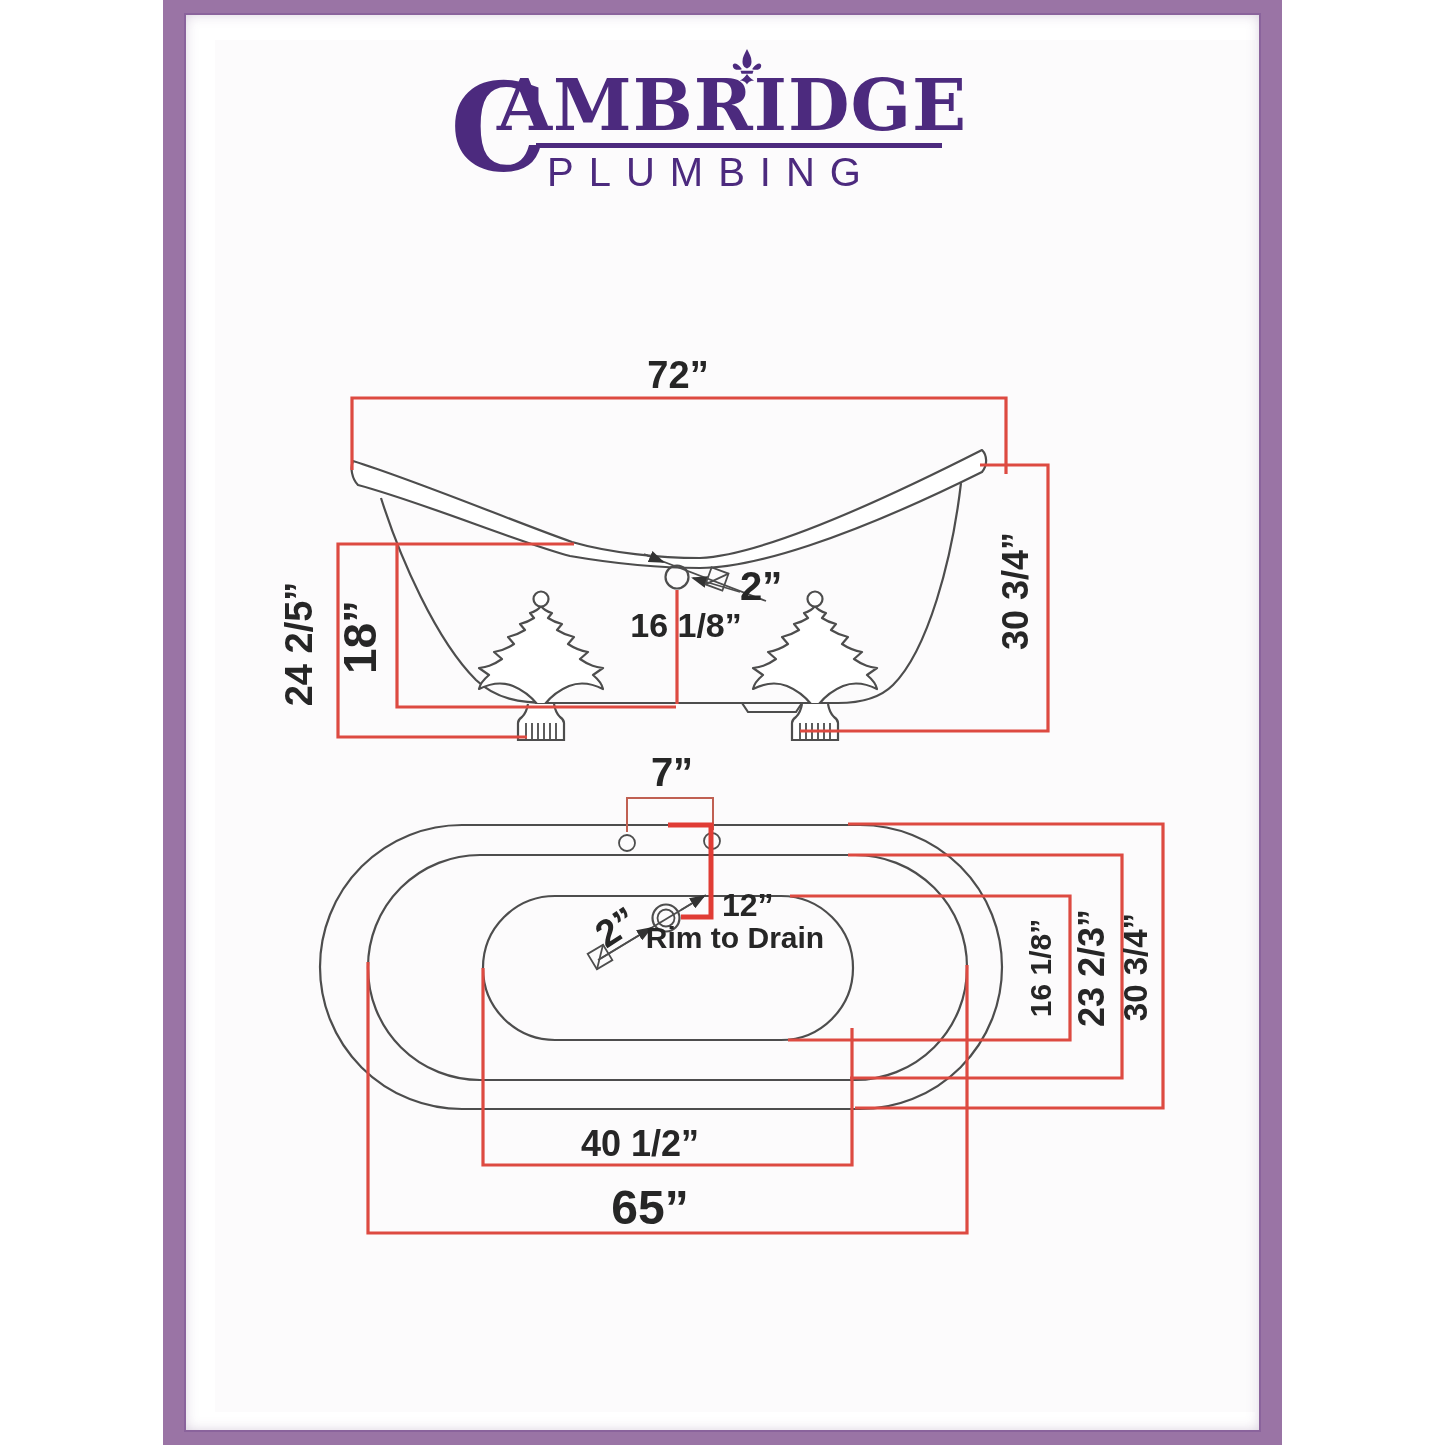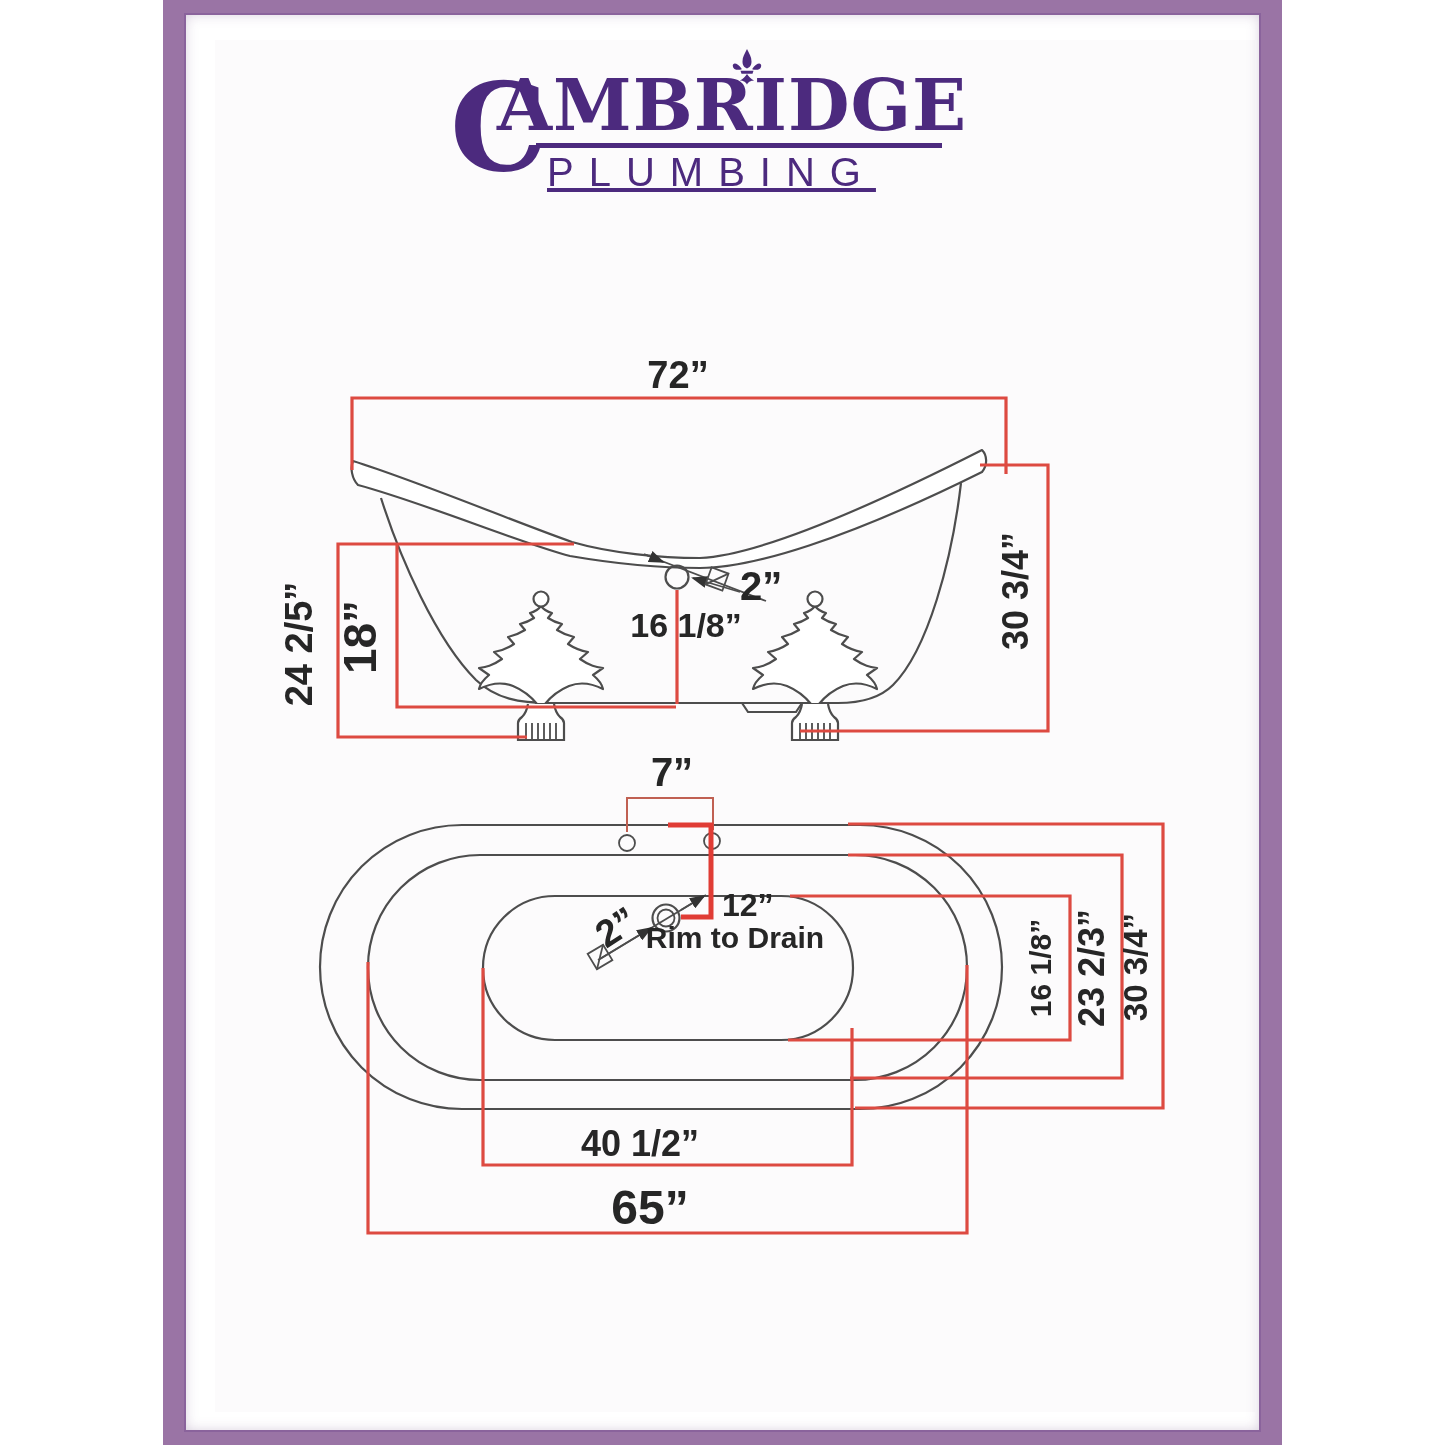--- a/index.html
+++ b/index.html
@@ -11,21 +11,21 @@
          box-shadow:inset 0 0 0 2px #8a639c, inset 0 0 14px rgba(120,90,140,.35);}
   .photo{position:absolute;left:215px;top:40px;width:1040px;height:1372px;background:#fcfbfc;}
   
   .logo{position:absolute;left:400px;top:44px;width:600px;height:240px;color:#4C2A7E;}
   .logo-c{position:absolute;left:50px;top:22px;font-family:"DejaVu Serif",serif;font-weight:bold;
           font-size:122px;line-height:1;letter-spacing:0;}
   .logo-rest{position:absolute;left:97px;top:26px;font-family:"DejaVu Serif",serif;font-weight:bold;
           font-size:71px;line-height:1;letter-spacing:1px;}
   .logo-underline{position:absolute;left:136px;top:99px;width:406px;height:5px;background:#4C2A7E;}
   .logo-plumbing{position:absolute;left:147px;top:108px;font-size:40px;font-weight:normal;
-          letter-spacing:15px;line-height:1;text-decoration:underline;}
+          letter-spacing:15px;line-height:1;}
   .logo-fleur{position:absolute;left:332px;top:4px;width:30px;height:38px;}
   .tolerance{position:absolute;left:0;top:154px;width:600px;text-align:center;color:#4a3a63;
           font-size:27px;letter-spacing:3px;font-weight:normal;}
   
   svg.draw{position:absolute;left:0;top:0;}
   .gline{stroke:#4d4d4d;stroke-width:2.2;fill:none;}
   .gthin{stroke:#4d4d4d;stroke-width:1.8;fill:none;}
   .gfill{stroke:#4d4d4d;stroke-width:2.2;fill:#ffffff;}
   .red{stroke:#DD4A41;stroke-width:3.2;fill:none;}
   .redthick{stroke:#E03C35;stroke-width:5;fill:none;}

